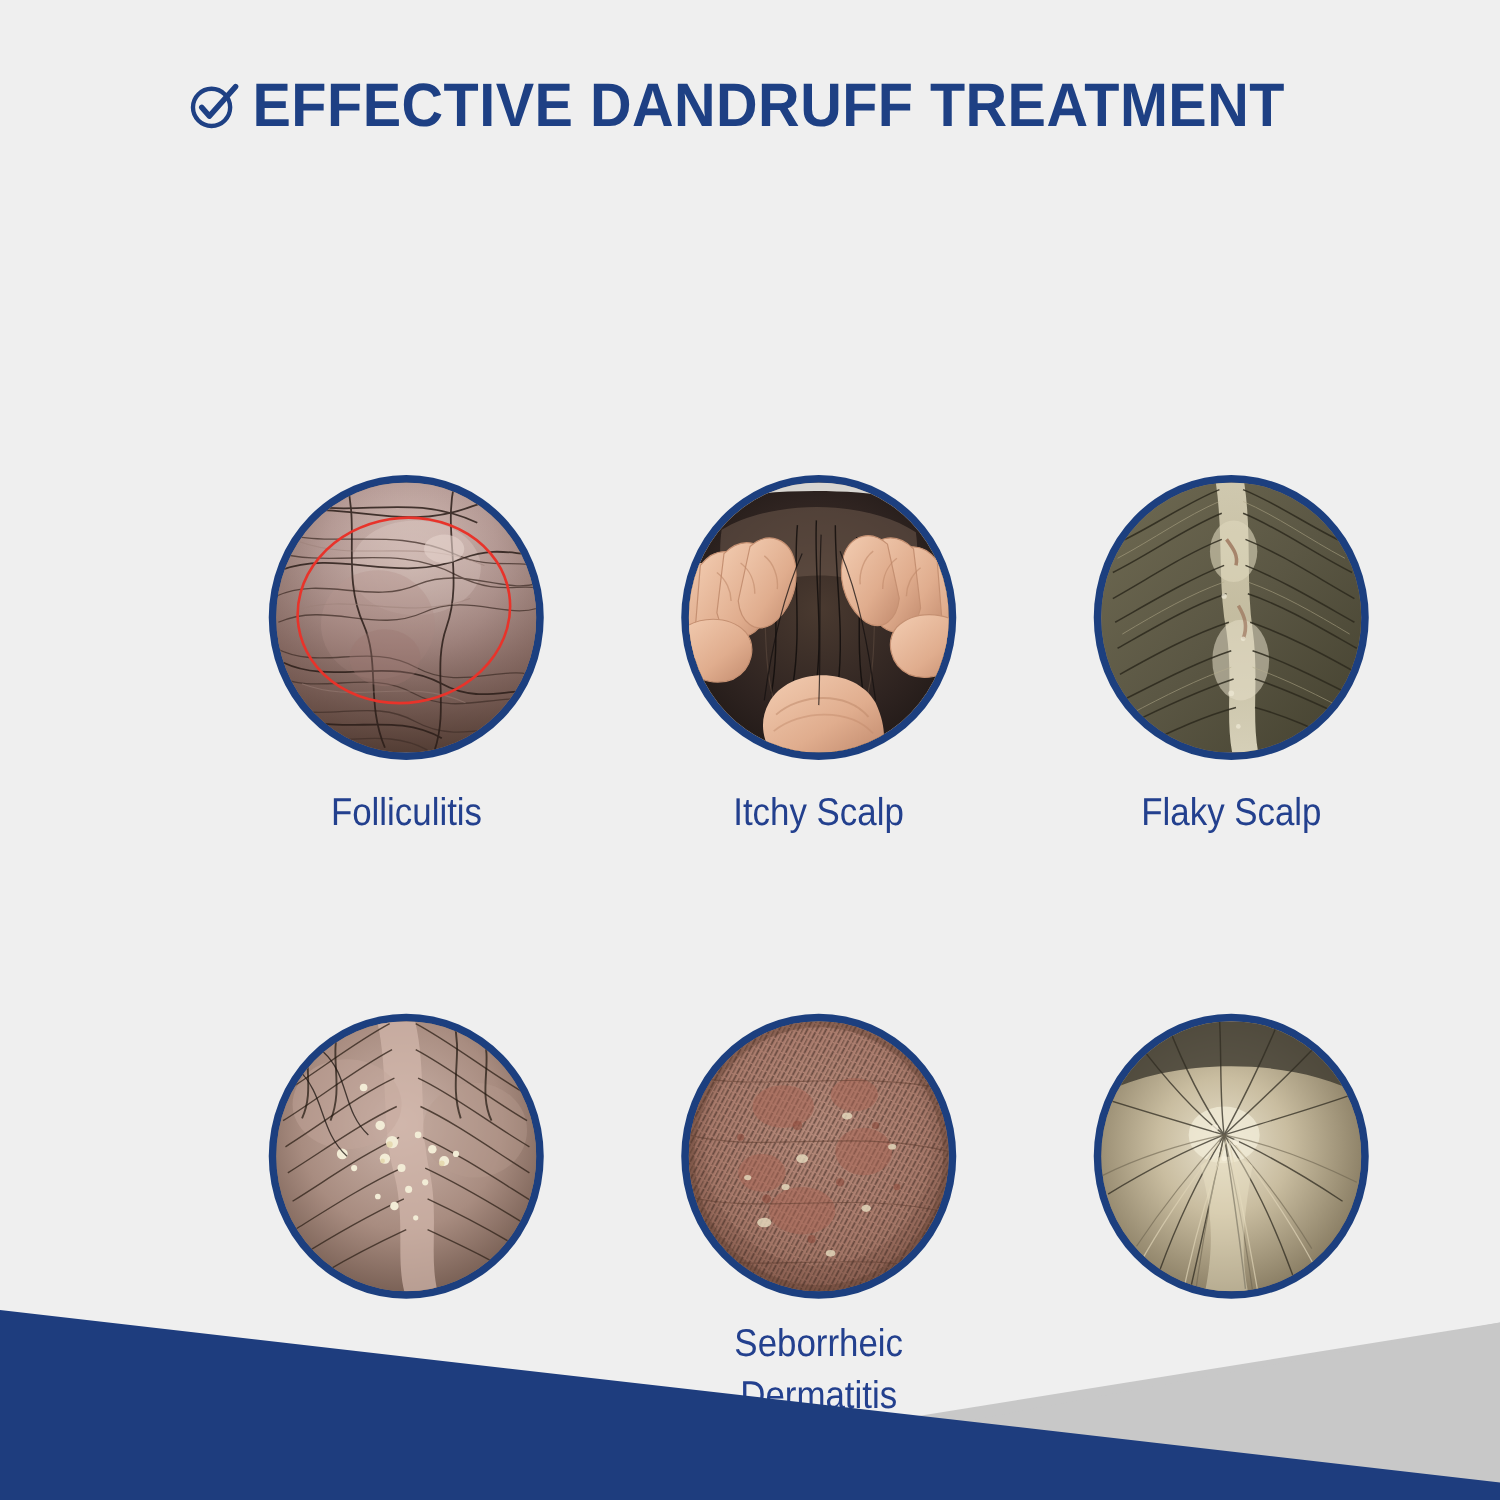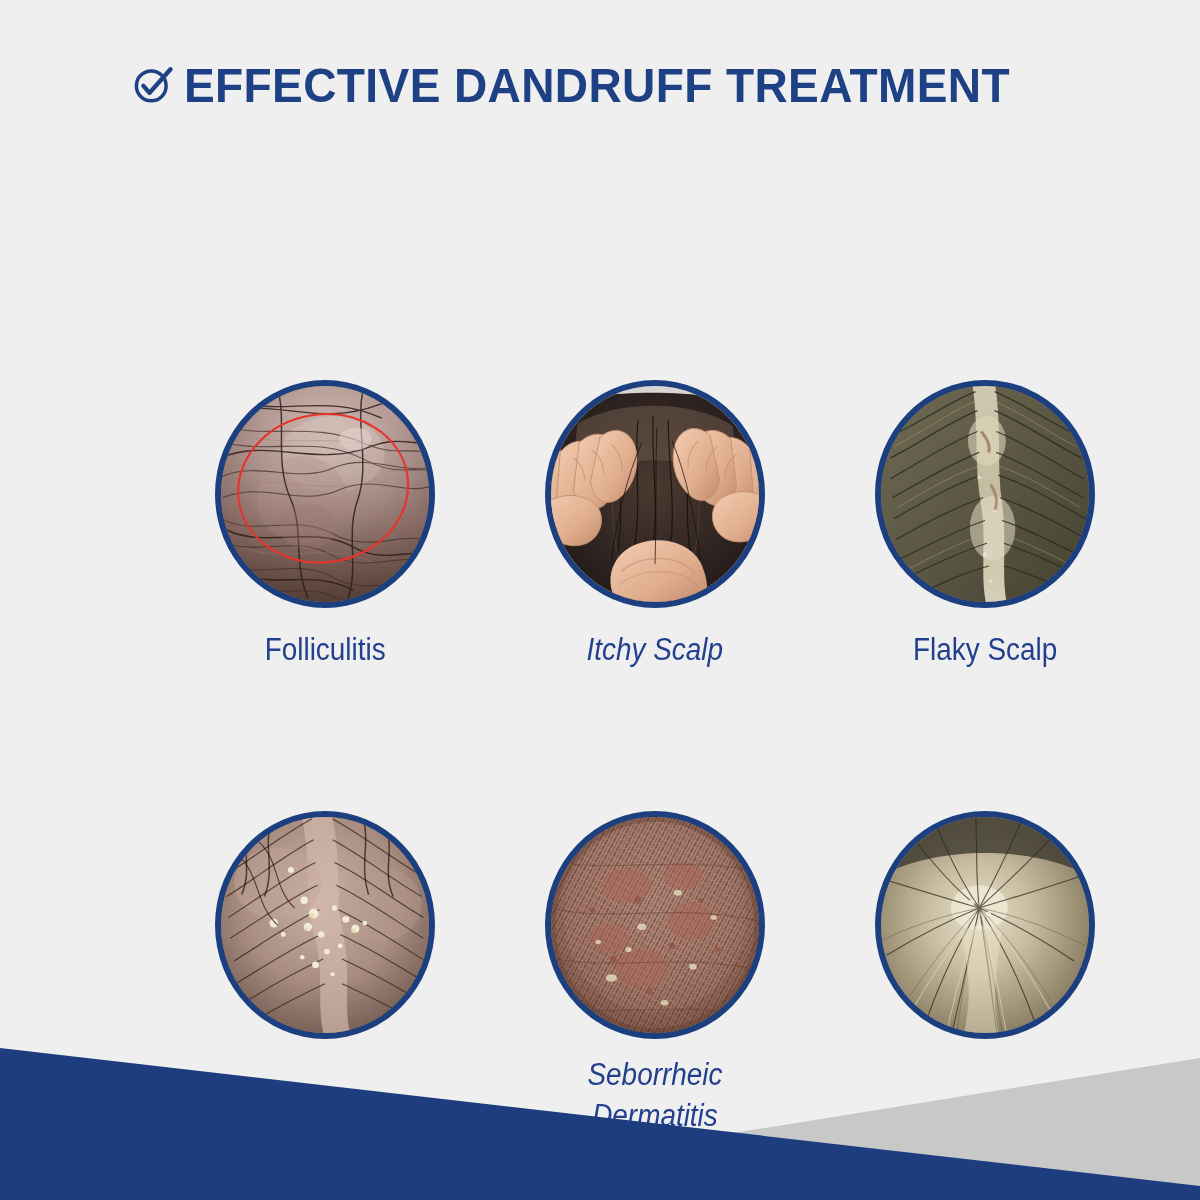--- a/index.html
+++ b/index.html
@@ -11,21 +11,21 @@
     height: 1200px;
     background: #efefef;
     font-family: "Liberation Sans", sans-serif;
     overflow: hidden;
     position: relative;
   }
 
   
   .headlines {
     position: absolute;
-    left: 132px;
+    left: 150px;
     top: 44px;
     width: 960px;
   }
   .headline-row {
     display: flex;
     align-items: center;
     height: 82px;
   }
   .check-icon {
     width: 42px;
@@ -57,21 +57,21 @@
     justify-content: flex-start;
     padding-left: 160px;
   }
   .cell {
     width: 330px;
     display: flex;
     flex-direction: column;
     align-items: center;
     justify-content: space-between;
   }
-  .cell-2 { margin-left: 0px; font-style: italic; }
+  .cell-2 { margin-left: 0px; }
 
   .photo-circle {
     width: 220px;
     height: 228px;
     border-radius: 50%;
     border: 6px solid #1c3f7f;
     overflow: hidden;
     position: relative;
     background: #8a7a70;
     box-sizing: border-box;

